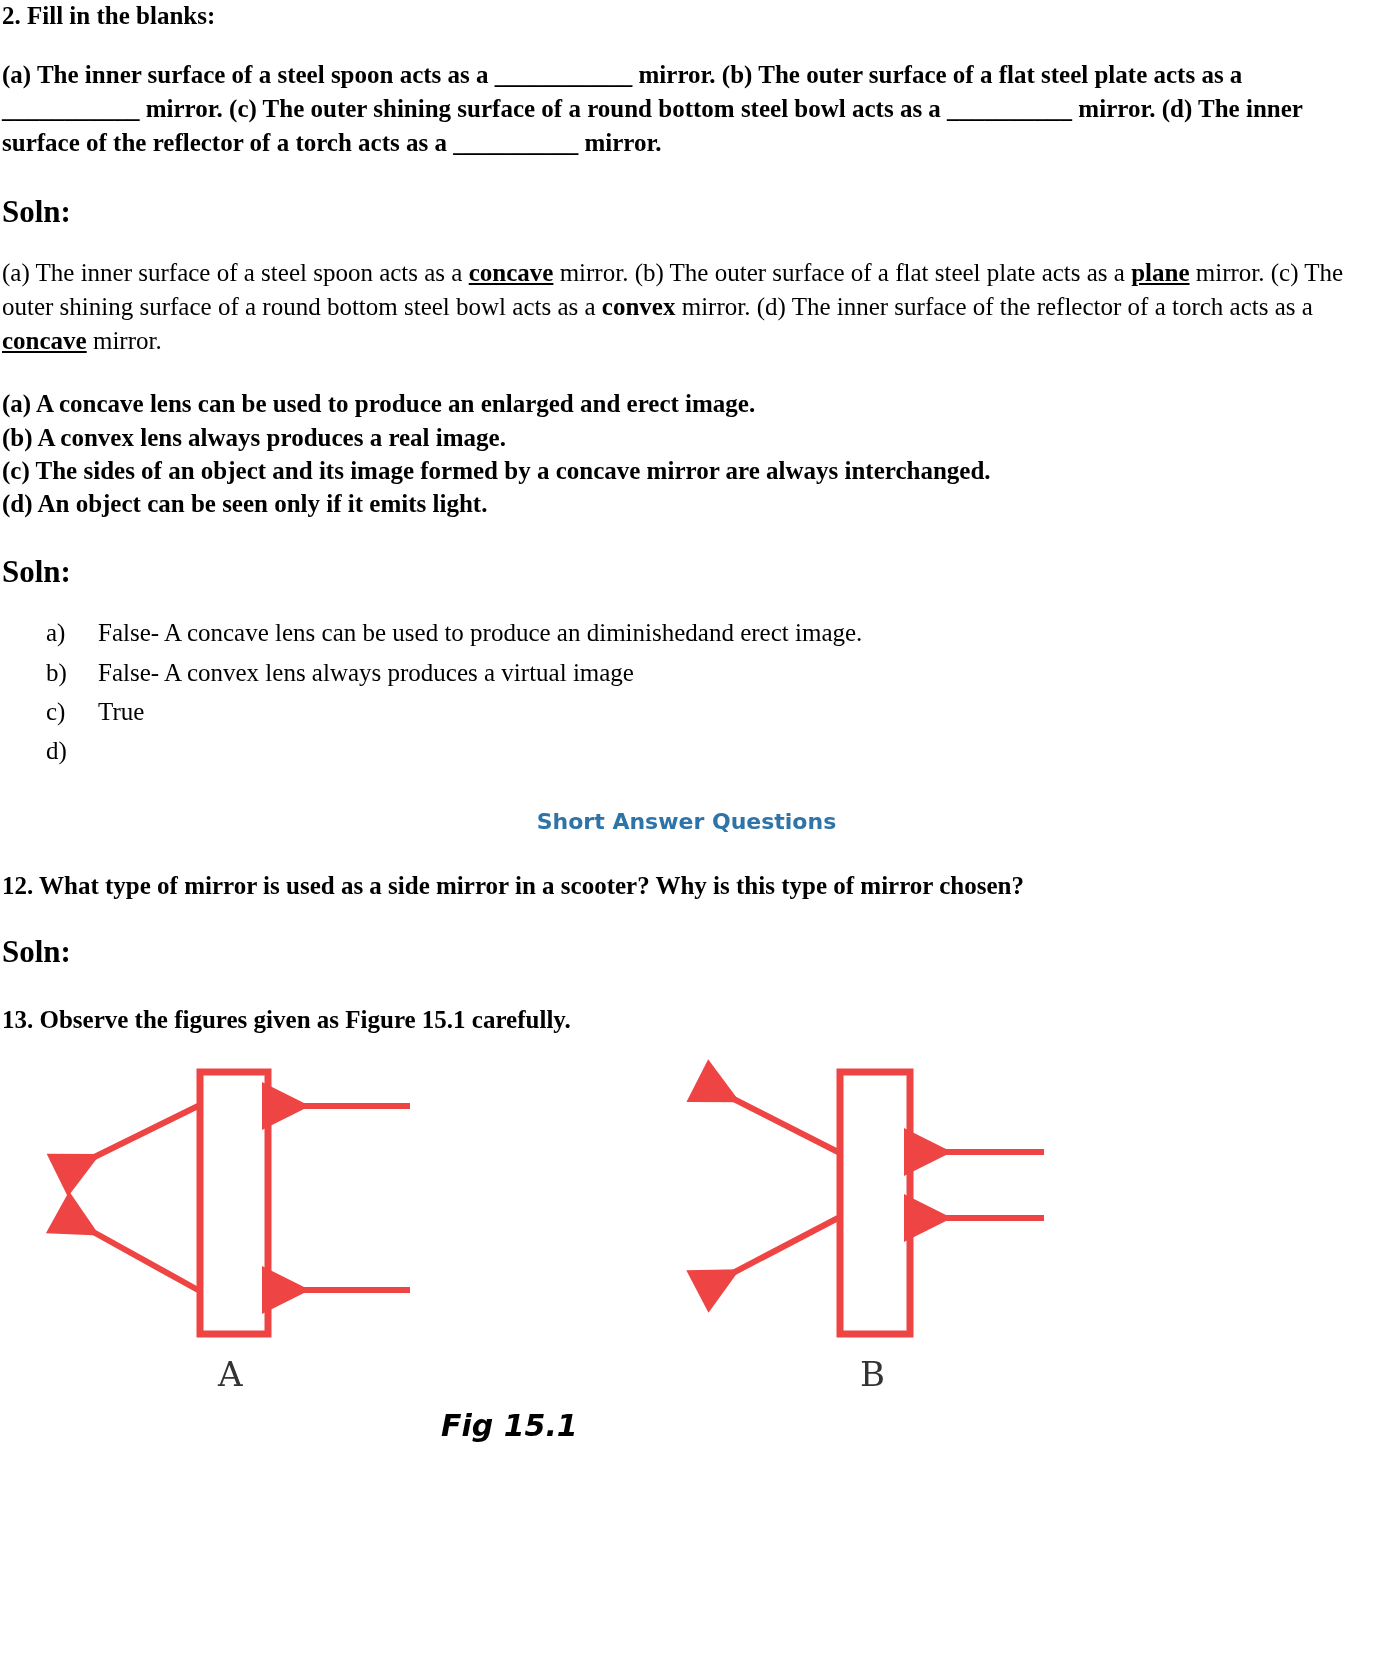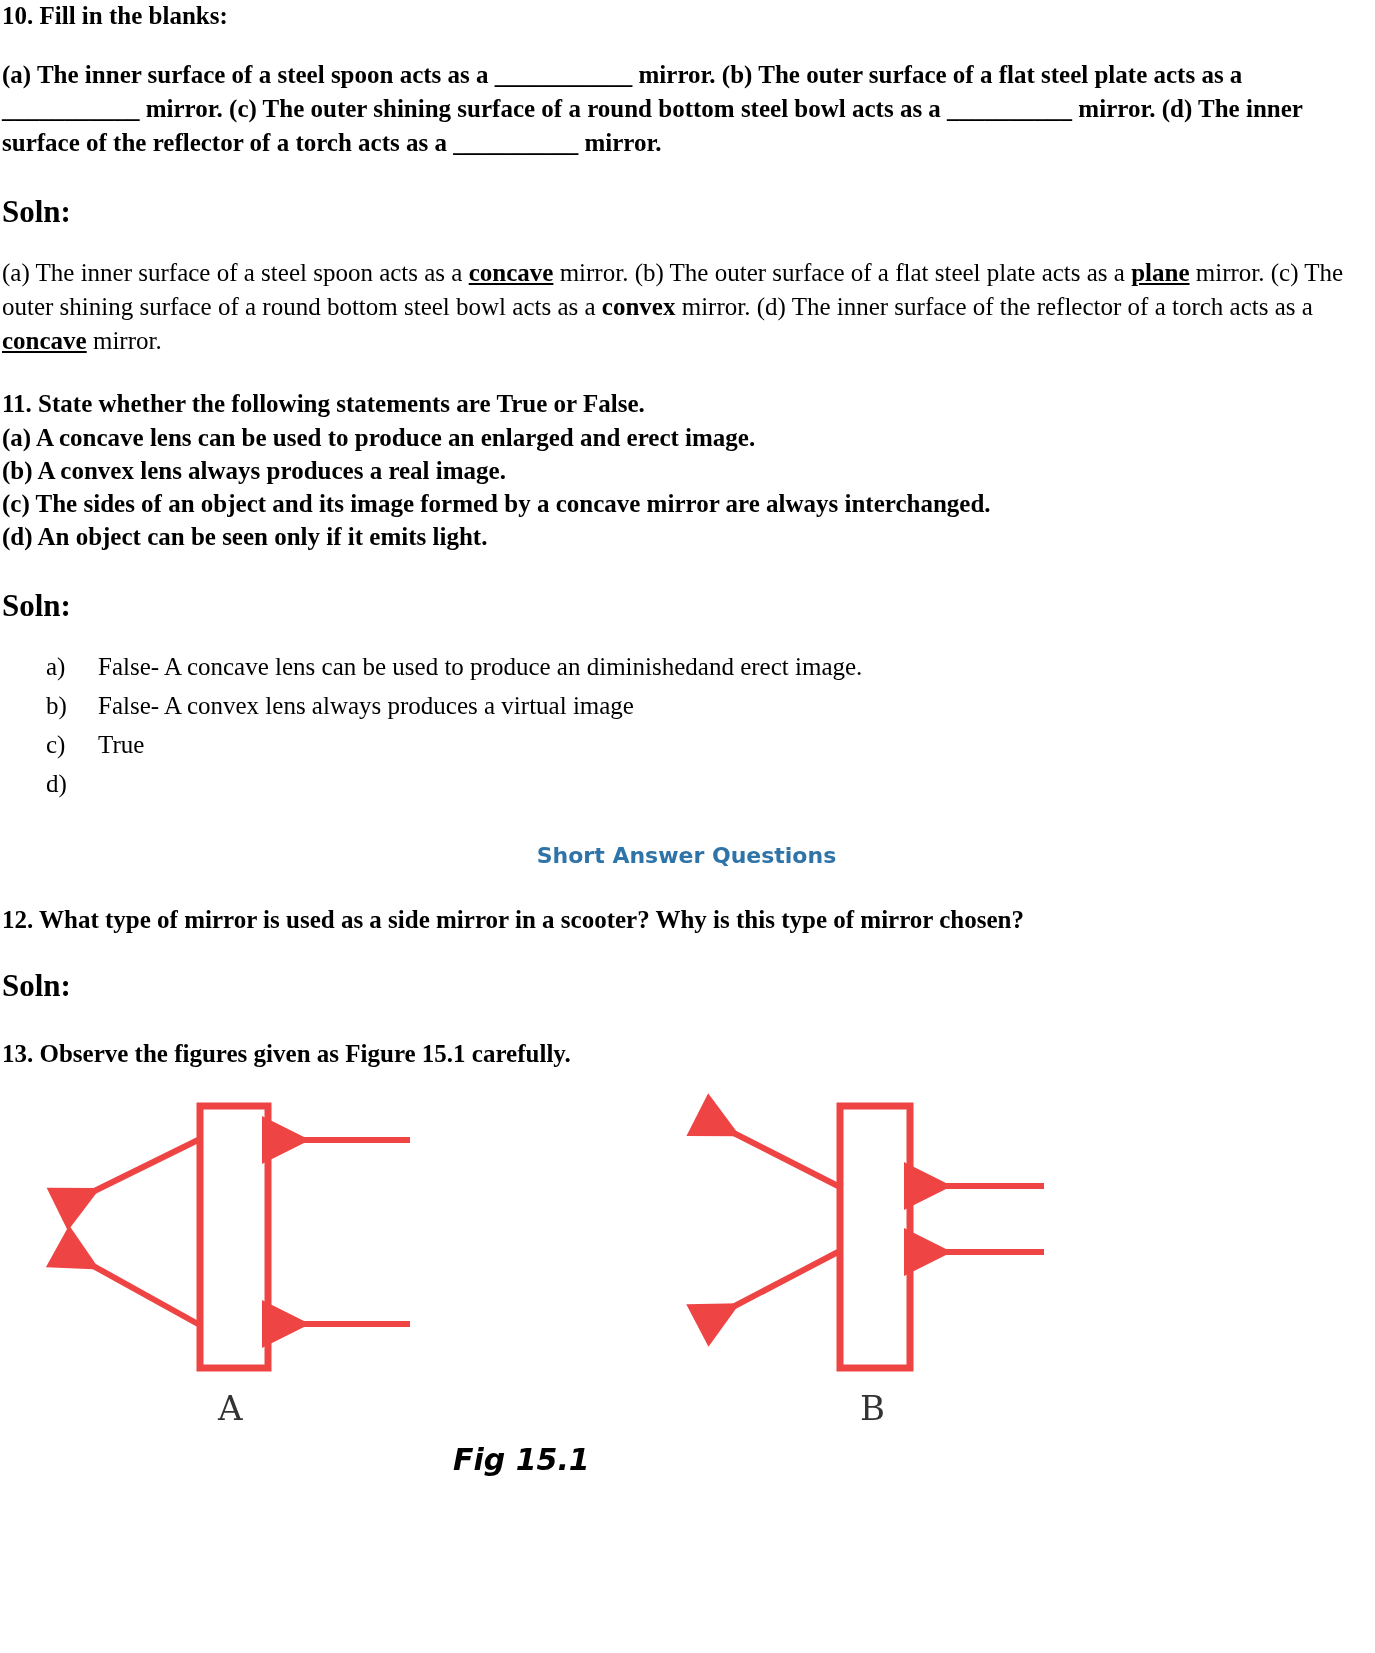--- a/index.html
+++ b/index.html
@@ -97,39 +97,38 @@
   .fig-caption {
     position: absolute;
     font-family: "DejaVu Sans", sans-serif;
     font-style: italic;
     font-weight: bold;
     font-size: 30px;
   }
   .label-a { left: 216px; top: 296px; font-size: 34px; font-family: "DejaVu Serif", serif; font-weight: normal; font-style: normal; color:#333; }
   .label-b { left: 858px; top: 296px; font-size: 34px; font-family: "DejaVu Serif", serif; font-weight: normal; font-style: normal; color:#333; }
   .fig-label { position: absolute; }
-  .fig-title { left: 451px; top: 350px; color: #000; }
+  .fig-title { left: 439px; top: 350px; color: #000; }
 </style>
 </head>
 <body>
 
 <div class="page">
 
-  <div class="q-head">10. Fill in the blanks:</div>
+  <div class="q-head">2. Fill in the blanks:</div>
 
   <div class="blank-block">(a) The inner surface of a steel spoon acts as a ___________ mirror. (b) The outer surface of a flat steel plate acts as a ___________ mirror. (c) The outer shining surface of a round bottom steel bowl acts as a __________ mirror. (d) The inner surface of the reflector of a torch acts as a __________ mirror.</div>
 
   <div class="soln-label">Soln:</div>
 
   <div class="ans-para">
     <span>(a) The inner surface of a steel spoon acts as a </span><span class="u">concave</span><span> mirror. (b) The outer surface of a flat steel plate acts as a </span><span class="u">plane</span><span> mirror. (c) The outer shining surface of a round bottom steel bowl acts as a </span><b>convex</b><span> mirror. (d) The inner surface of the reflector of a torch acts as a </span><span class="u">concave</span><span> mirror.</span>
   </div>
 
   <div class="tf-block">
-    <div>11. State whether the following statements are True or False.</div>
     <div>(a) A concave lens can be used to produce an enlarged and erect image.</div>
     <div>(b) A convex lens always produces a real image.</div>
     <div>(c) The sides of an object and its image formed by a concave mirror are always interchanged.</div>
     <div>(d) An object can be seen only if it emits light.</div>
   </div>
 
   <div class="soln-label">Soln:</div>
 
   <ol class="answers">
     <li>

